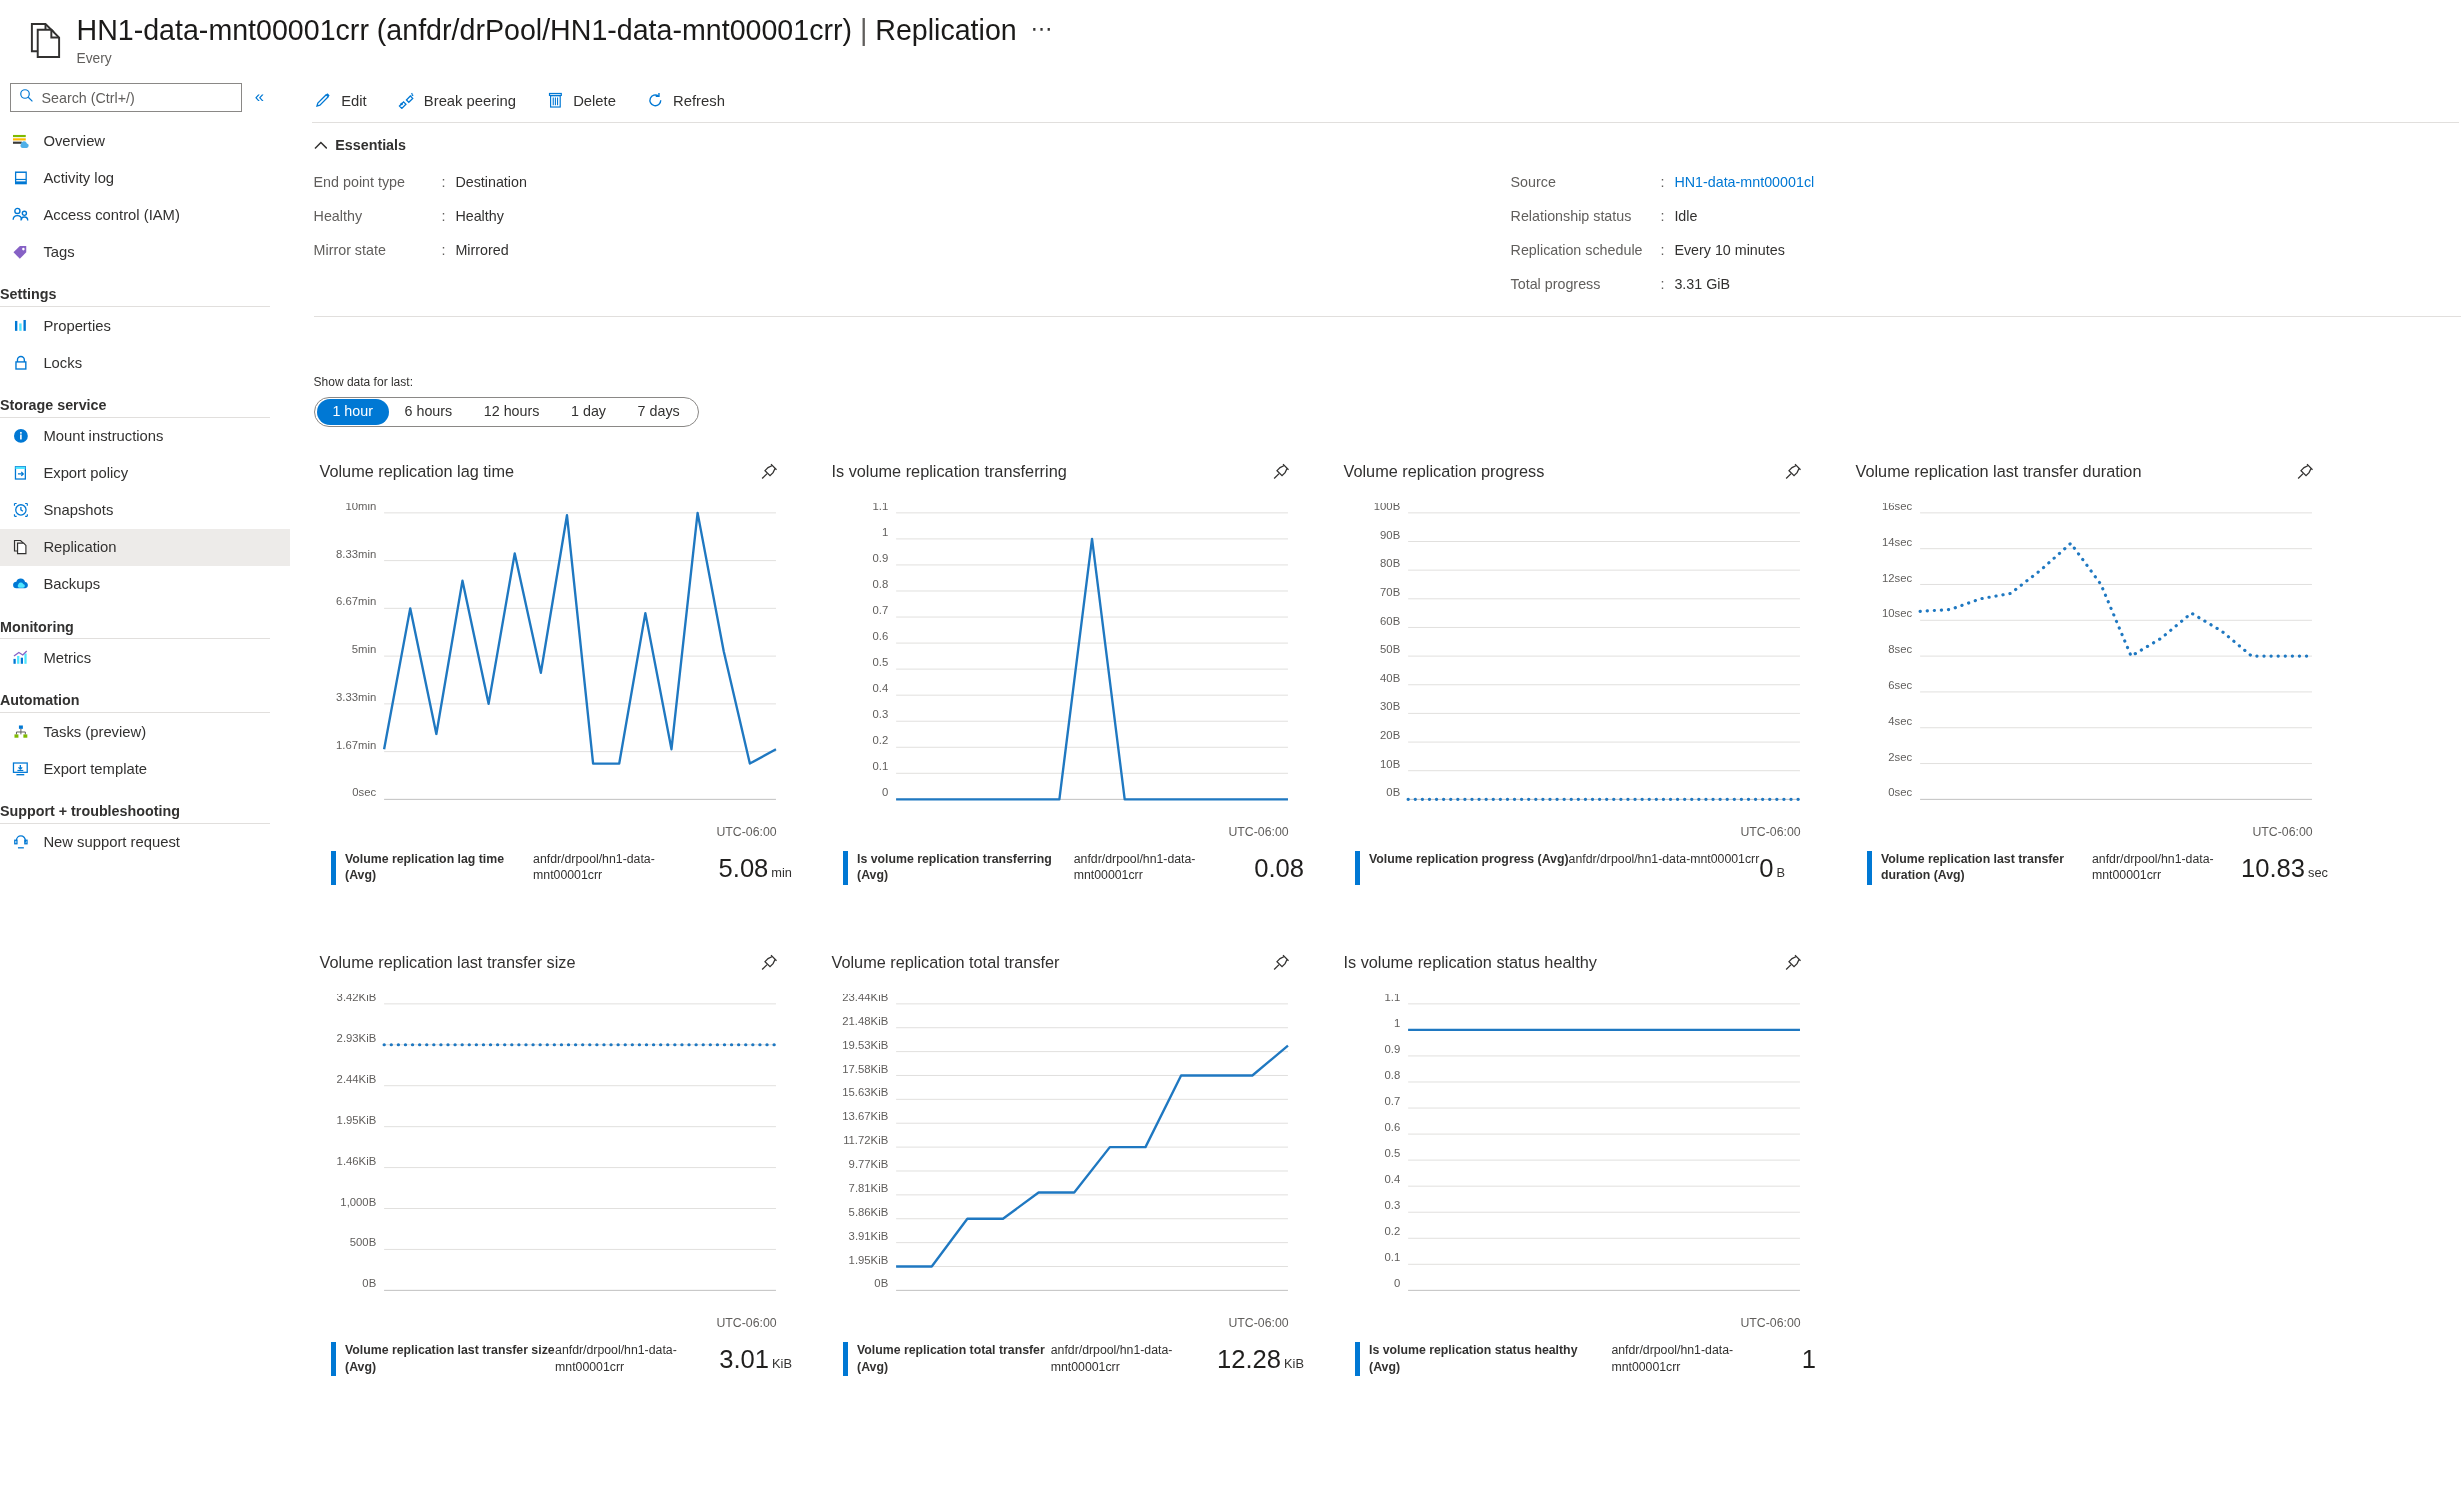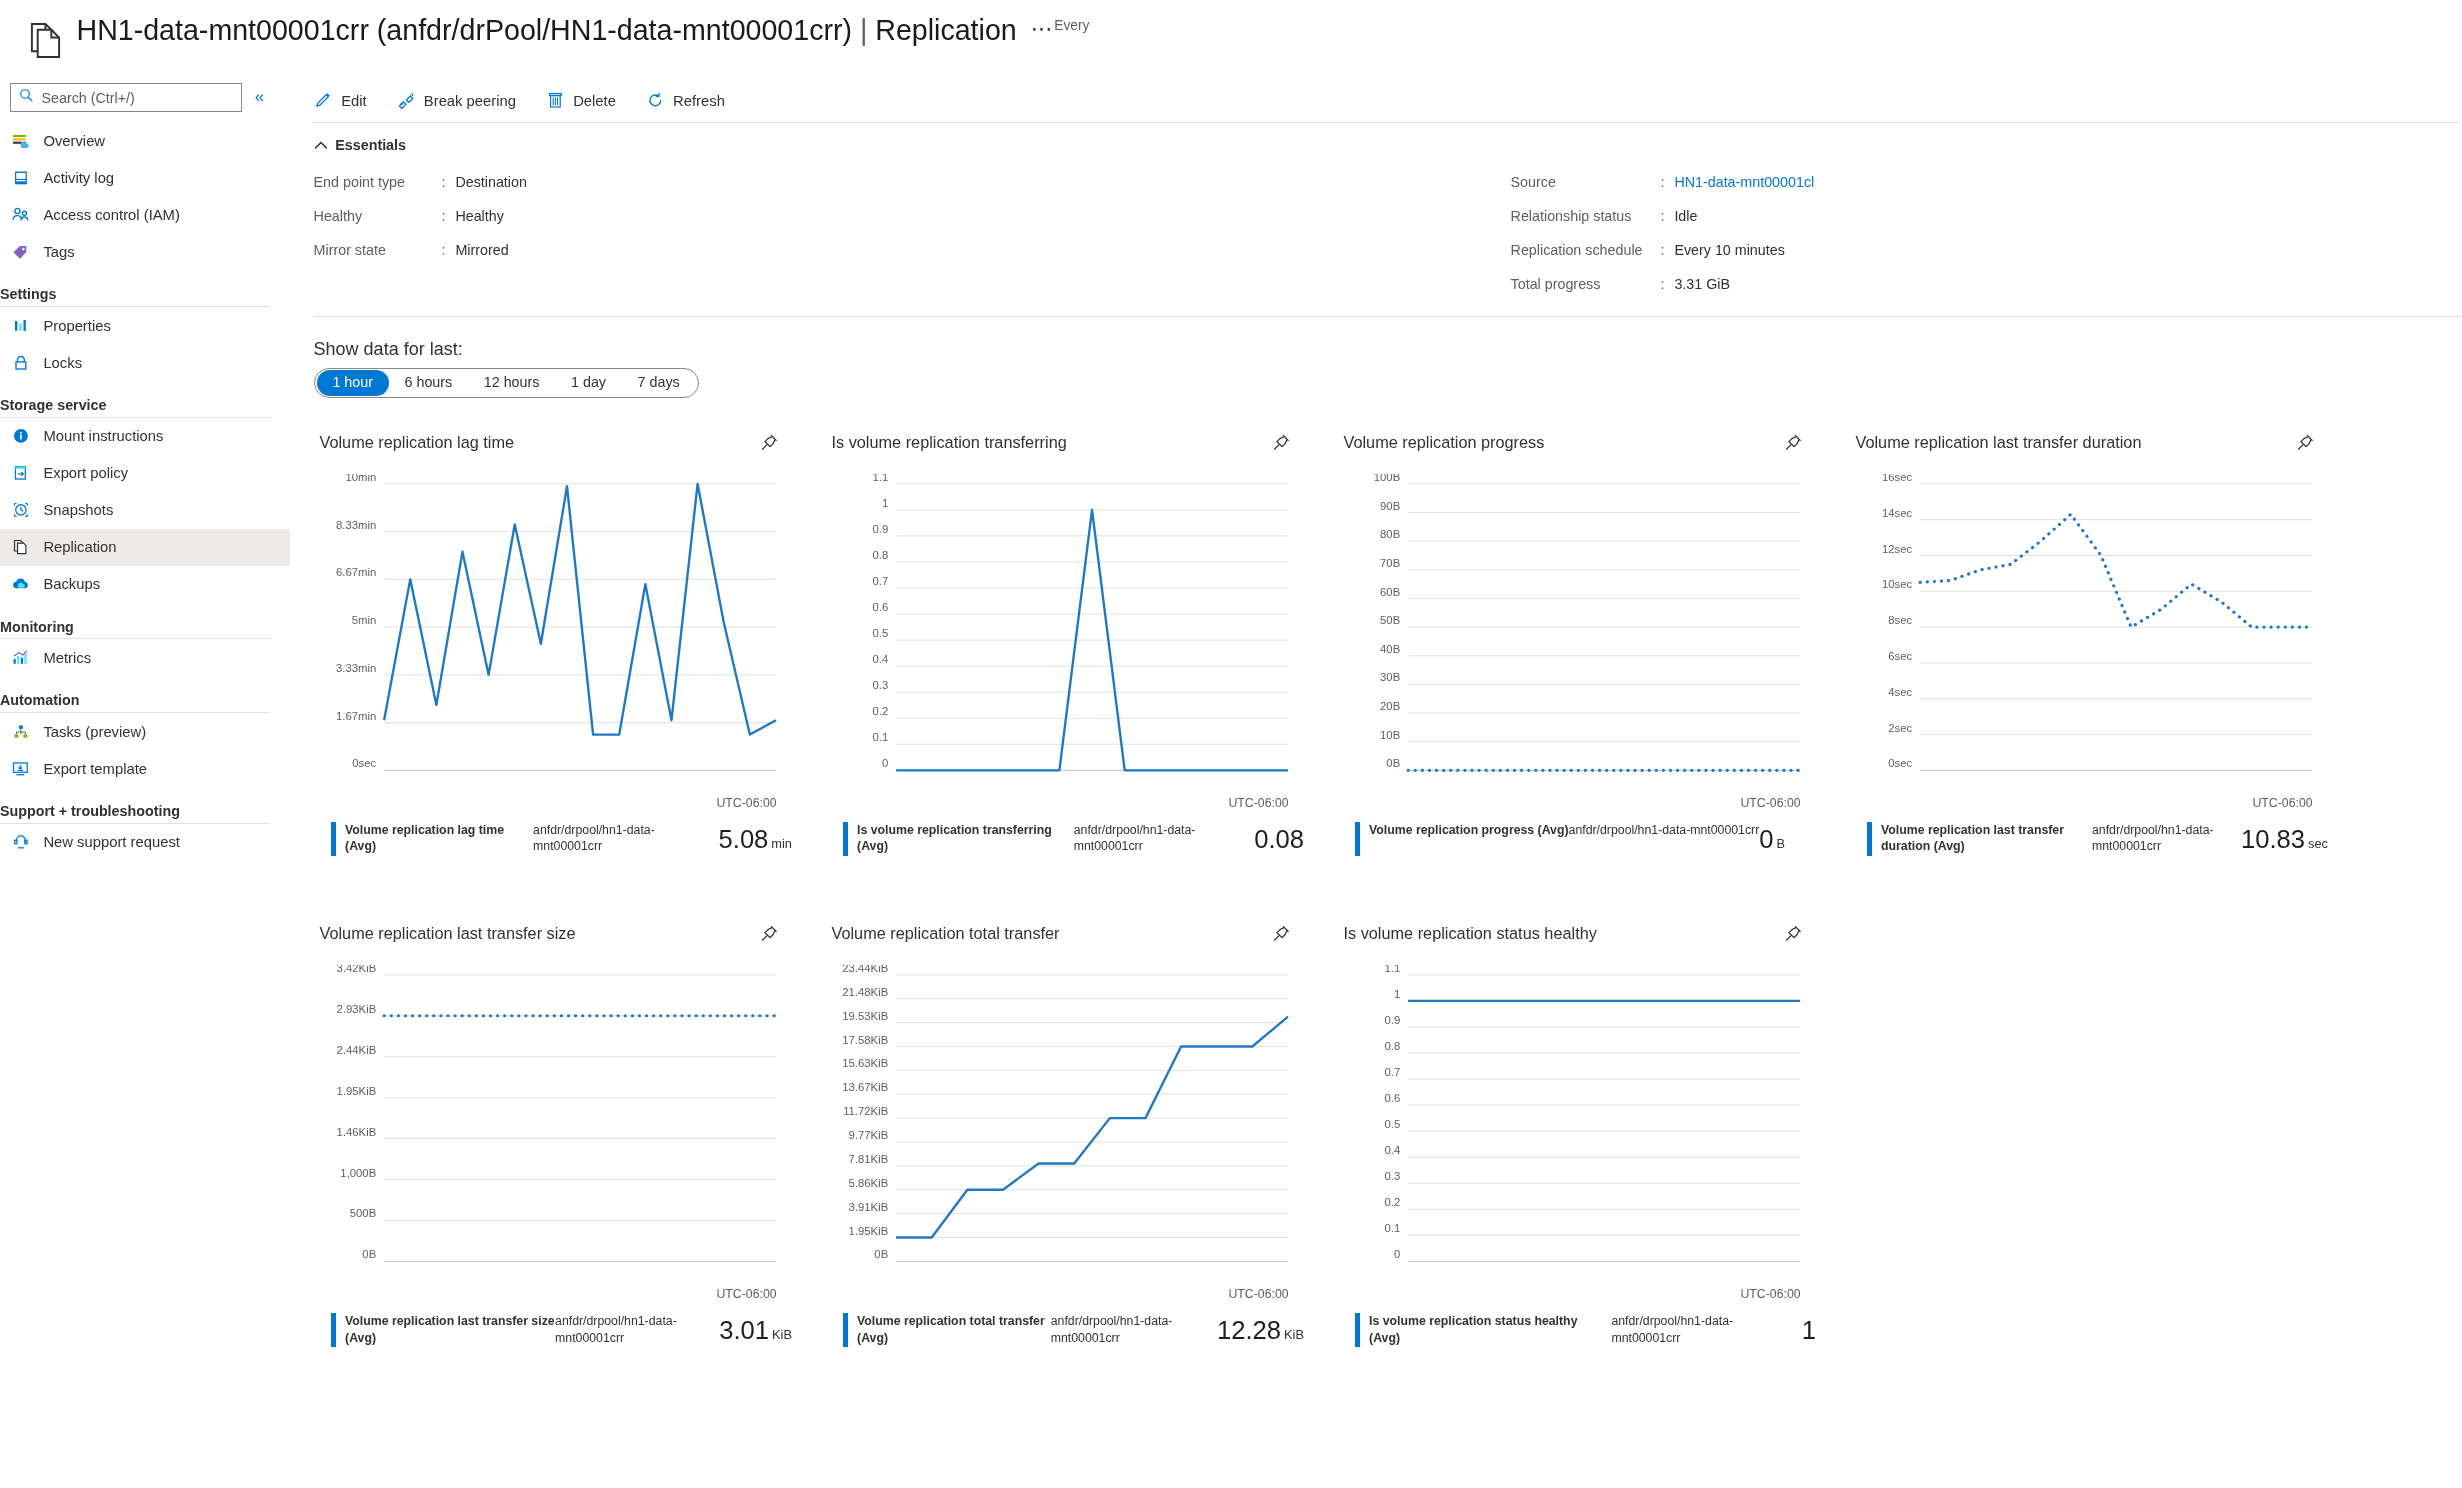--- a/index.html
+++ b/index.html
@@ -19,21 +19,21 @@
     height: 79px;
   }
   .header-row { display: flex; align-items: flex-start; }
   .res-icon {
     width: 39px; height: 43px;
     margin: 5.9px 9.9px 0 0;
     flex: 0 0 auto;
     position: relative;
   }
   .res-icon svg { display:block; }
-  .title-wrap { display: flex; flex-direction: row; }
+  .title-wrap { display: flex; flex-direction: column; }
   .title-line { display: flex; align-items: baseline; }
   .page-title {
     font-size: 28.6px;
     font-weight: 400;
     color: #1b1a19;
     line-height: 1.15;
     white-space: nowrap;
   }
   .title-sep {
     color: #605e5c;
@@ -178,21 +178,21 @@
   }
   .ess-key { color: #605e5c; width: 128px; flex: 0 0 128px; }
   .ess-key.wide { width: 150px; flex: 0 0 150px; }
   .ess-colon { width: 13.8px; flex: 0 0 13.8px; color:#605e5c; }
   .ess-val { color: #323130; }
   .ess-val a { color: #0078d4; text-decoration: none; cursor: pointer; }
   .ess-divider { height: 1px; background: #e1dfdd; margin: 15.8px 0 0 0; }
 
   
   .timesel-wrap { padding: 21.7px 0 0 5.9px; }
-  .timesel-label { font-size: 18px; color: #323130; margin-bottom: 7.9px; }
+  .timesel-label { font-size: 12px; color: #323130; margin-bottom: 7.9px; margin-top: 36px; }
   .pill-group {
     display: inline-flex;
     align-items: center;
     border: 1px solid #8a8886;
     border-radius: 15.8px;
     height: 29.6px;
     padding: 0 2px;
     background: #fff;
   }
   .pill {

